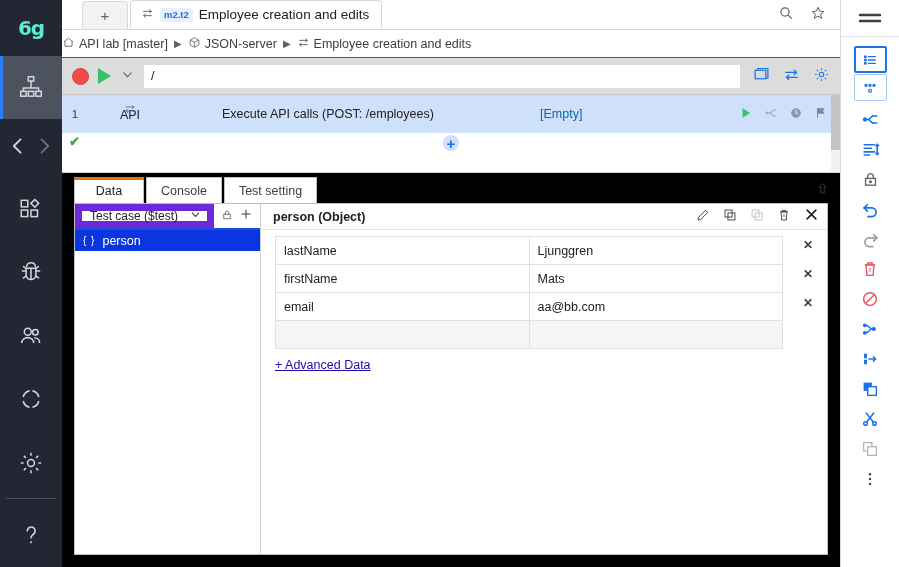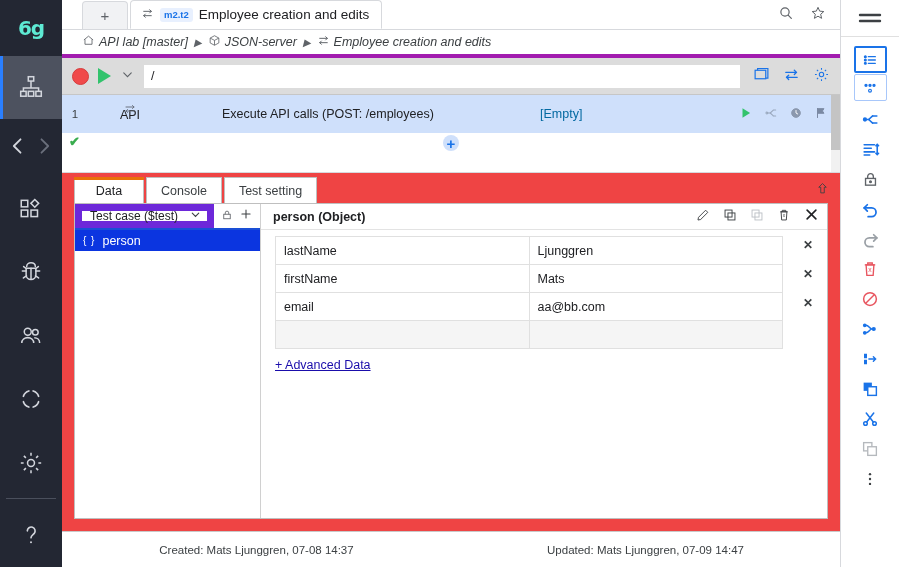--- a/index.html
+++ b/index.html
@@ -86,23 +86,23 @@
   }
   .tab-title { font-size: 13.5px; color: #202124; }
   .tabstrip-right {
     margin-left: auto; display: flex; align-items: center;
     gap: 16px; padding: 0 14px 4px 0; color: #5f6368;
   }
 
   
   .breadcrumb {
     height: 28px; display: flex; align-items: center;
-    gap: 6px; padding-left: 20px;
-    border-bottom: 4px solid #a21caf;
-    font-size: 12.5px; color: #3c4043; font-style: italic;
+    gap: 6px; 
+    border-bottom: 1px solid #a21caf;
+    font-size: 12.5px; color: #3c4043;
   }
   .bc-item { display: flex; align-items: center; gap: 4px; white-space: nowrap; }
   .bc-sep { color: #5f6368; font-size: 10px; }
 
   
   .runbar {
     height: 37px; background: #dcdcdc;
     display: flex; align-items: center;
     padding: 0 10px 0 10px; gap: 9px;
     border-bottom: 1px solid #c6c6c6;
@@ -168,21 +168,21 @@
   .steplist-scroll {
     position: absolute; right: 0; top: 0; width: 9px; height: 100%;
     background: #f1f1f1;
   }
   .steplist-scroll-thumb {
     width: 9px; height: 55px; background: #c4c4c4; border-radius: 0;
   }
 
   
   .lower {
-    flex: 1 1 auto; background: #ef4444;
+    flex: 1 1 auto; background: #000000;
     display: flex; flex-direction: column;
     padding: 0; min-height: 0;
     position: relative;
   }
   .tabbar {
     height: 30px; display: flex; align-items: flex-end;
     padding-left: 12px; position: relative;
   }
   .ptab {
     height: 26px; min-width: 70px;
@@ -672,24 +672,20 @@
             <span class="kv-x" style="top:66px">✕</span>
           </div>
 
           <div class="adv-link">+ Advanced Data</div>
         </div>
       </div>
 
       <div style="height:12px"></div>
     </div>
 
-    <div class="footer">
-      <div class="footer-left">Created: Mats Ljunggren, 07-08 14:37</div>
-      <div class="footer-right">Updated: Mats Ljunggren, 07-09 14:47</div>
-    </div>
   </div>
 
   <div class="right-rail">
     <div class="rr-hamburger">
       <svg width="26" height="18" viewBox="0 0 26 18" fill="none" stroke="#3c4043" stroke-width="2.4" stroke-linecap="round">
           <line x1="3" y1="6" x2="23" y2="6"></line>
           <line x1="3" y1="12" x2="23" y2="12"></line>
         </svg>
     </div>
     <div class="rr-divider"></div>

